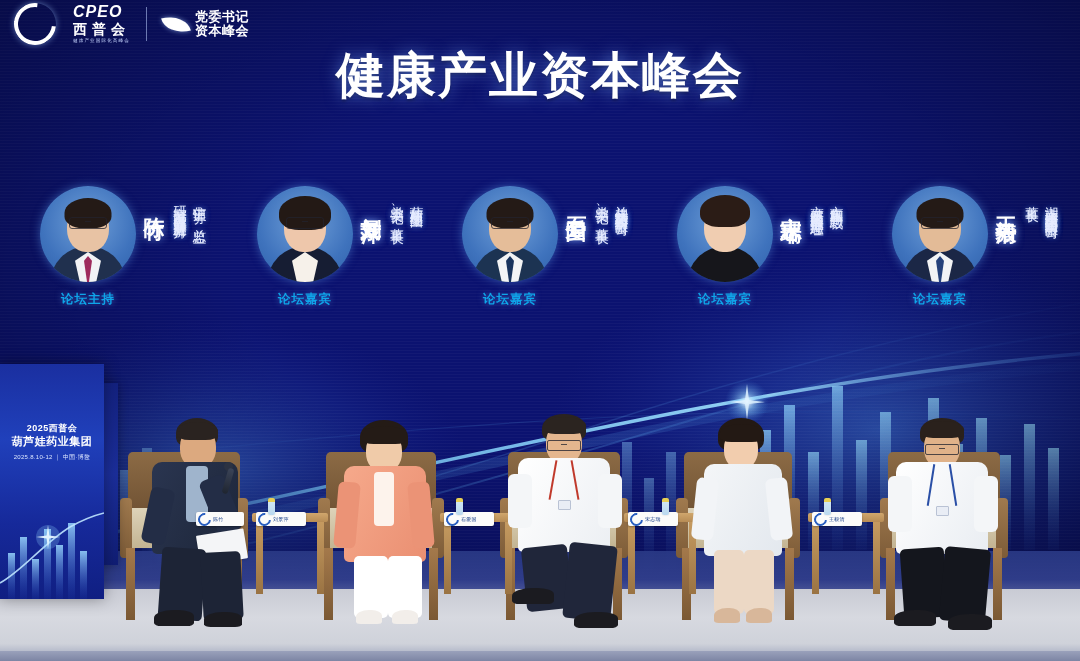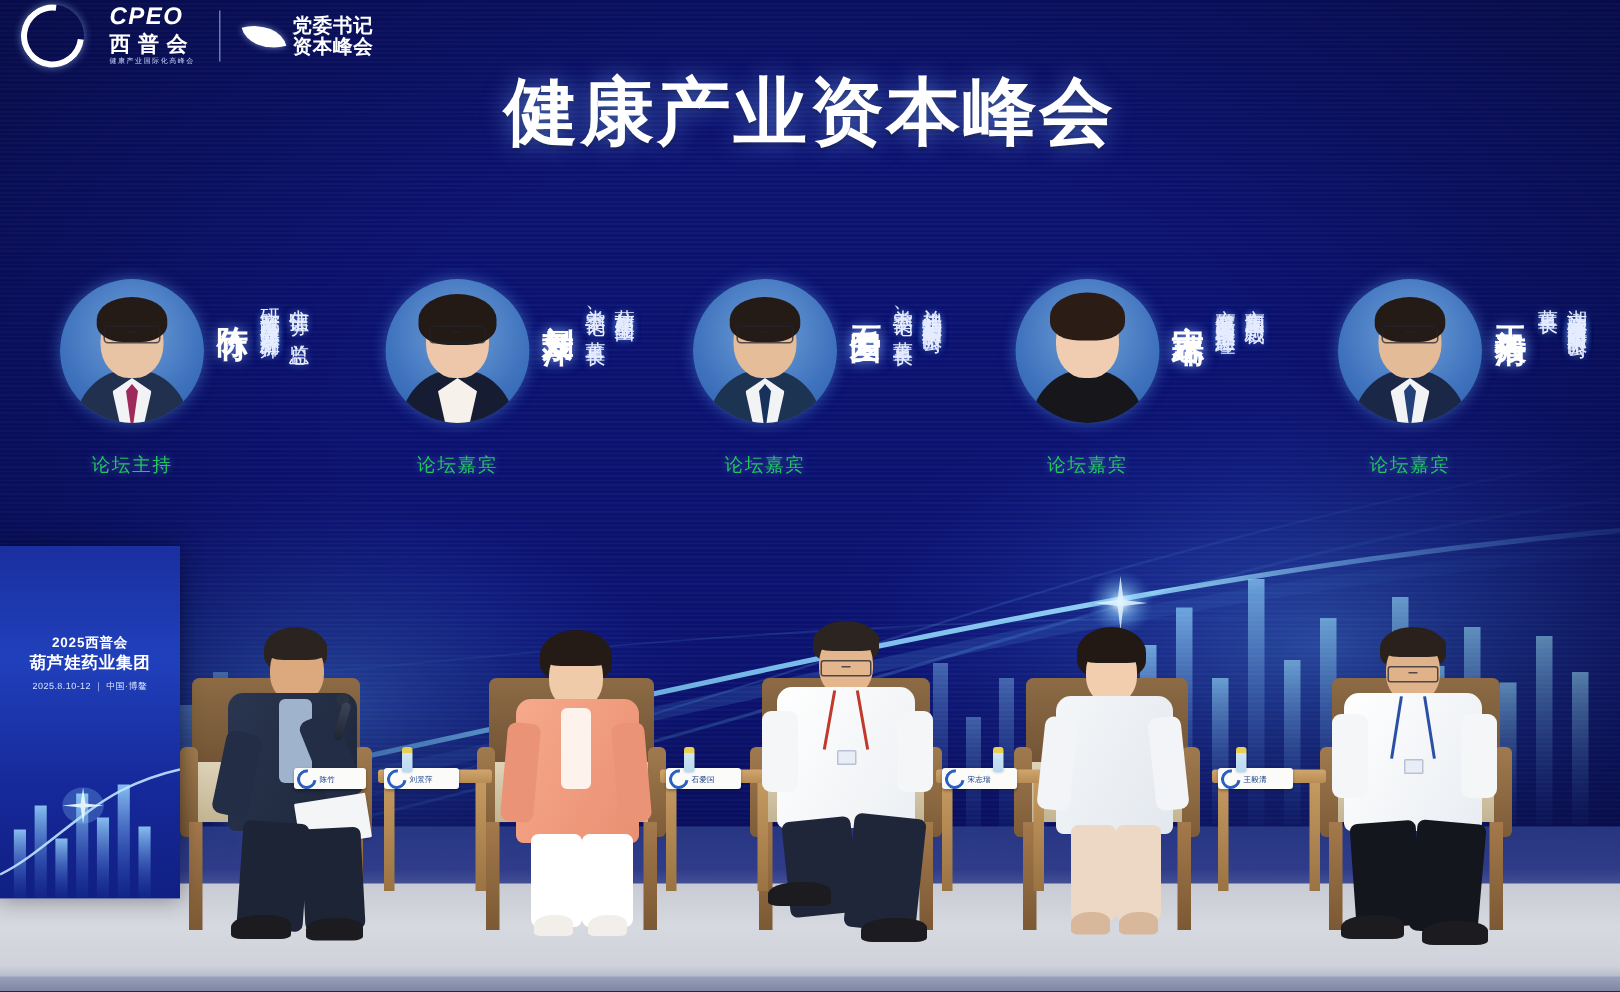--- a/index.html
+++ b/index.html
@@ -79,22 +79,22 @@
   .av-body{position:absolute;left:50%;bottom:-4px;width:76px;height:40px;border-radius:38px 38px 0 0;
     transform:translateX(-50%);}
   .av-shirt{position:absolute;left:50%;bottom:-4px;width:26px;height:34px;transform:translateX(-50%);
     background:#f2f3f5;clip-path:polygon(50% 0,100% 26%,78% 100%,22% 100%,0 26%);}
   .av-tie{position:absolute;left:50%;bottom:0px;width:8px;height:26px;transform:translateX(-50%);
     clip-path:polygon(50% 0,100% 18%,62% 100%,38% 100%,0 18%);}
   .av-glass{position:absolute;left:50%;top:32%;width:36px;height:10px;transform:translateX(-50%);
     border:1.4px solid rgba(35,35,45,.75);border-radius:3px;}
   .av-glass:after{content:"";position:absolute;left:50%;top:3px;width:6px;height:1.4px;
     background:rgba(35,35,45,.75);transform:translateX(-50%);}
-  .p-role{margin-top:20px;font-size:12.5px;color:#22c55e;letter-spacing:1px;
-          text-shadow:0 0 6px rgba(110,160,240,.5);}
+  .p-role{margin-top:9px;font-size:12.5px;color:#0ea5e9;letter-spacing:1px;
+          text-shadow:0 0 6px rgba(110,160,240,.5);font-weight:bold;}
   .p-name{
     writing-mode:vertical-rl;text-orientation:upright;
     font-size:21px;font-weight:bold;color:#ffffff;letter-spacing:3px;
     margin-left:4px;margin-top:14px;line-height:1;
     text-shadow:0 0 9px rgba(130,175,255,.6);
   }
   .p-titles{display:flex;flex-direction:row-reverse;margin-left:3px;margin-top:9px;}
   .p-title-col{
     writing-mode:vertical-rl;text-orientation:upright;
     font-size:13.5px;color:#e6ecff;letter-spacing:1.6px;line-height:1.22;
@@ -107,21 +107,21 @@
   }
   .floor-edge{position:absolute;left:0;bottom:0;width:1080px;height:10px;
     background:linear-gradient(180deg,#9aa1bb,#7d85a4);}
   .carpet{
     position:absolute;left:0;bottom:58px;width:1080px;height:52px;
     background:linear-gradient(180deg,#2a3a86 0%,#33418f 55%,#6a74ab 100%);
     opacity:.9;
   }
   
   .rollup{
-    position:absolute;left:0px;bottom:62px;width:120px;height:235px;z-index:5;
+    position:absolute;left:0px;bottom:62px;width:104px;height:235px;z-index:5;
     background:linear-gradient(180deg,#1a2fa0 0%,#2040bb 32%,#16299a 68%,#101f82 100%);
     box-shadow:0 0 14px rgba(0,0,0,.35);overflow:hidden;
   }
   .rollup-inner{position:relative;width:100%;height:100%;}
   .ru-t1{position:absolute;left:0;right:0;top:58px;text-align:center;font-size:9px;font-weight:bold;color:#fff;letter-spacing:.5px;}
   .ru-t2{position:absolute;left:0;right:0;top:70px;text-align:center;font-size:11px;font-weight:bold;color:#fff;letter-spacing:.5px;}
   .ru-date{position:absolute;left:0;right:0;top:89px;text-align:center;font-size:6px;color:#dbe6ff;letter-spacing:.3px;}
   .ru-chart{position:absolute;left:0;bottom:0;width:100%;height:120px;}
   .rollup2{
     position:absolute;left:56px;bottom:96px;width:62px;height:182px;z-index:4;

